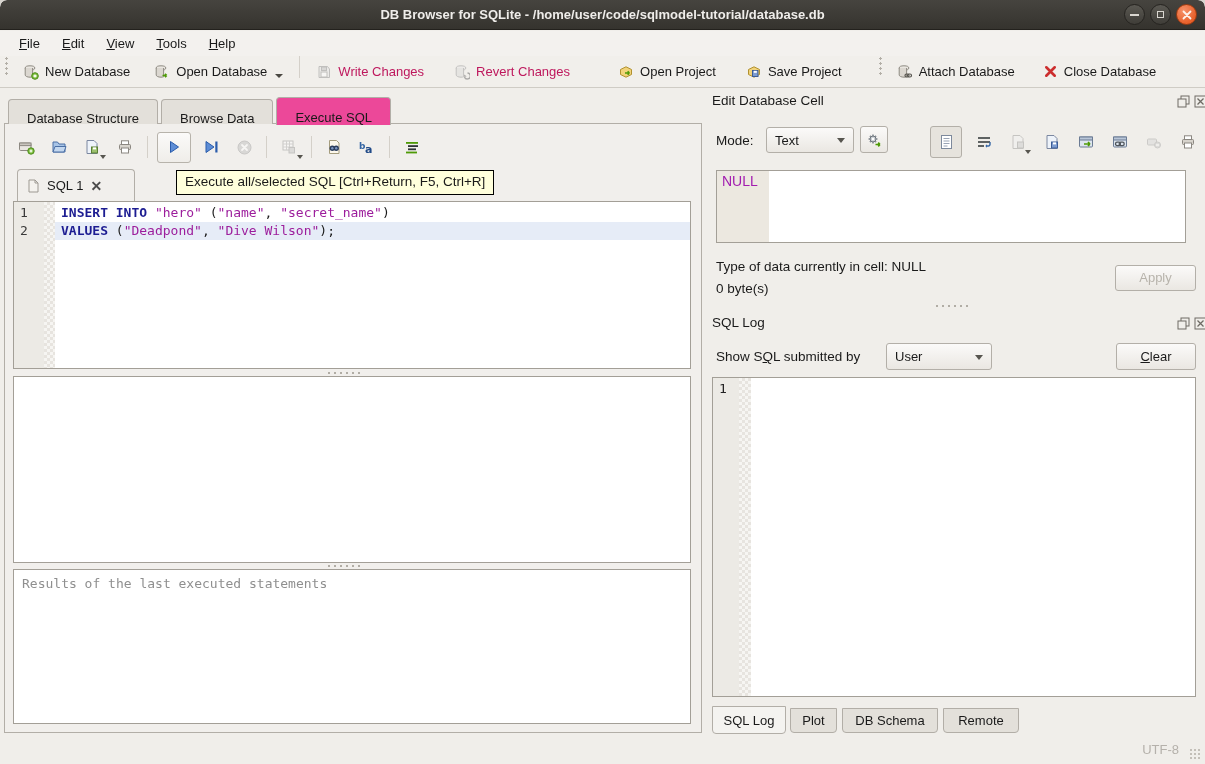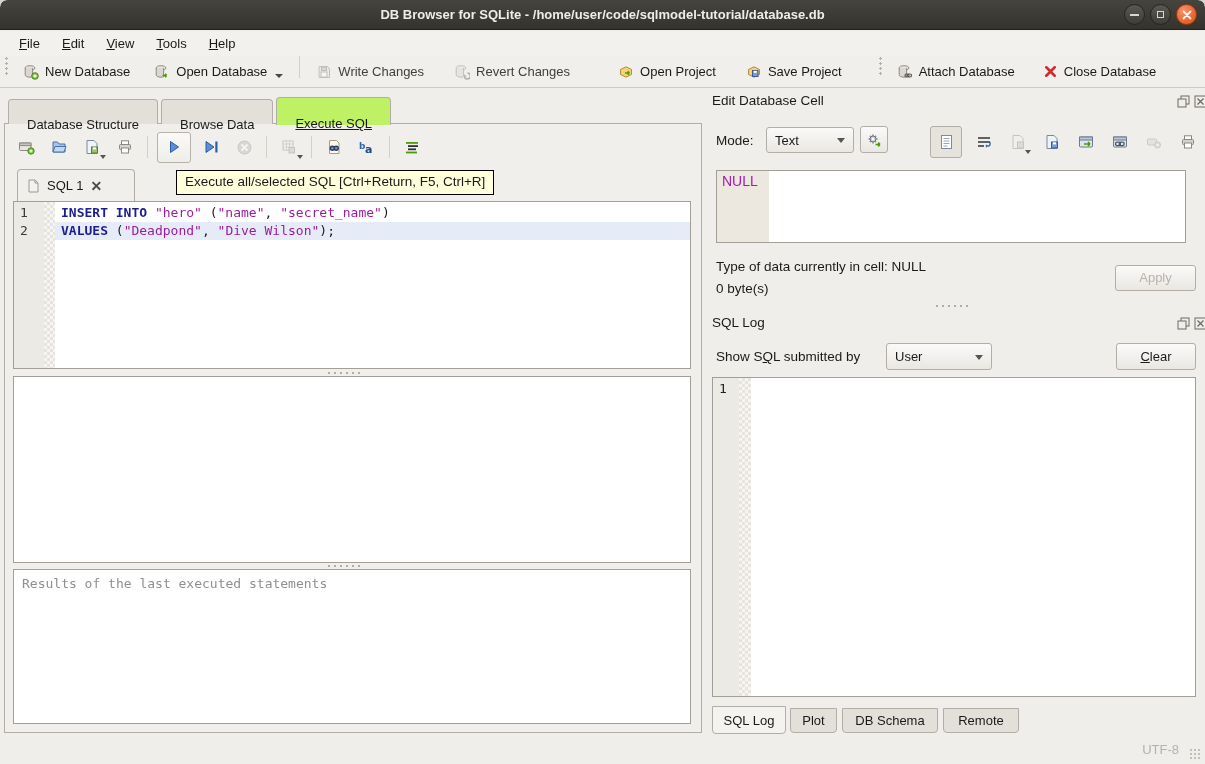--- a/index.html
+++ b/index.html
@@ -25,29 +25,29 @@
   
   .menubar { position:absolute; left:0; top:31px; width:1205px; height:25px;
     background:#f3f1ee; display:flex; align-items:center; padding-left:8px; }
   .menu-item { padding:3px 11px; cursor:default; }
   
   .toolbar { position:absolute; left:0; top:56px; width:1205px; height:32px;
     background:#f1efeb; border-bottom:1px solid #cfccc5; display:flex; }
   .grip { width:5px; height:20px; margin:0 4px;
     background-image:radial-gradient(#b3afa7 1px, transparent 1.2px); background-size:5px 5px; }
   .tbtn { display:flex; align-items:center; gap:6px; padding:4px 6px; white-space:nowrap; cursor:default; }
-  .tbtn.disabled { color:#404040; }
+  .tbtn.disabled { color:#be185d; }
   .tbtn.disabled svg { opacity:.45; filter:grayscale(1); }
   .caret { width:0; height:0; border-left:4px solid transparent; border-right:4px solid transparent;
     border-top:4px solid #4a4842; margin-left:2px; margin-top:8px; }
   
   .main-tabs { position:absolute; left:8px; top:96px; height:28px; display:flex; align-items:flex-end; z-index:3; }
   .mtab { background:#e3e0da; border:1px solid #b2aea7; border-bottom:none;
-    border-radius:4px 4px 0 0; padding:12px 18px; height:25px; line-height:25px; margin-right:3px; }
-  .mtab.active { background:#bef264; height:28px; line-height:28px; position:relative; top:1px; z-index:4;text-decoration:underline; }
+    border-radius:4px 4px 0 0; padding:6px 18px; height:25px; line-height:25px; margin-right:3px; }
+  .mtab.active { background:#ec4899; height:28px; line-height:28px; position:relative; top:1px; z-index:4; }
   
   .pane { position:absolute; left:4px; top:123px; width:698px; height:610px;
     border:1px solid #b2aea7; background:#f1efec; }
   
   .sqltb { position:absolute; left:8px; top:5px; height:36px; display:flex; align-items:center; gap:7px; }
   .itb { width:26px; height:26px; display:flex; align-items:center; justify-content:center; position:relative; }
   .itb.hovered { width:34px; height:31px; border:1px solid #b7b3ab; border-radius:3px;
     background:linear-gradient(#fbfaf9,#efede9); }
   .itb.disabled svg { opacity:.4; filter:grayscale(1); }
   .itb .mini-caret { position:absolute; right:-1px; bottom:1px; width:0; height:0;

